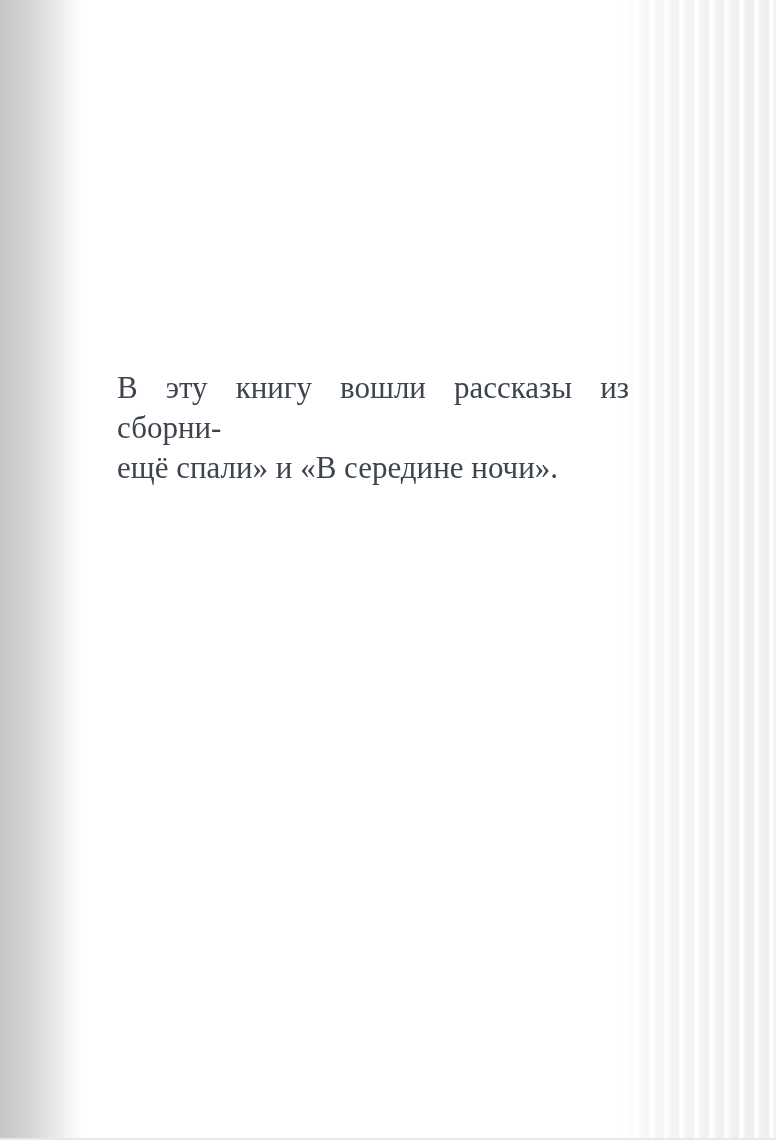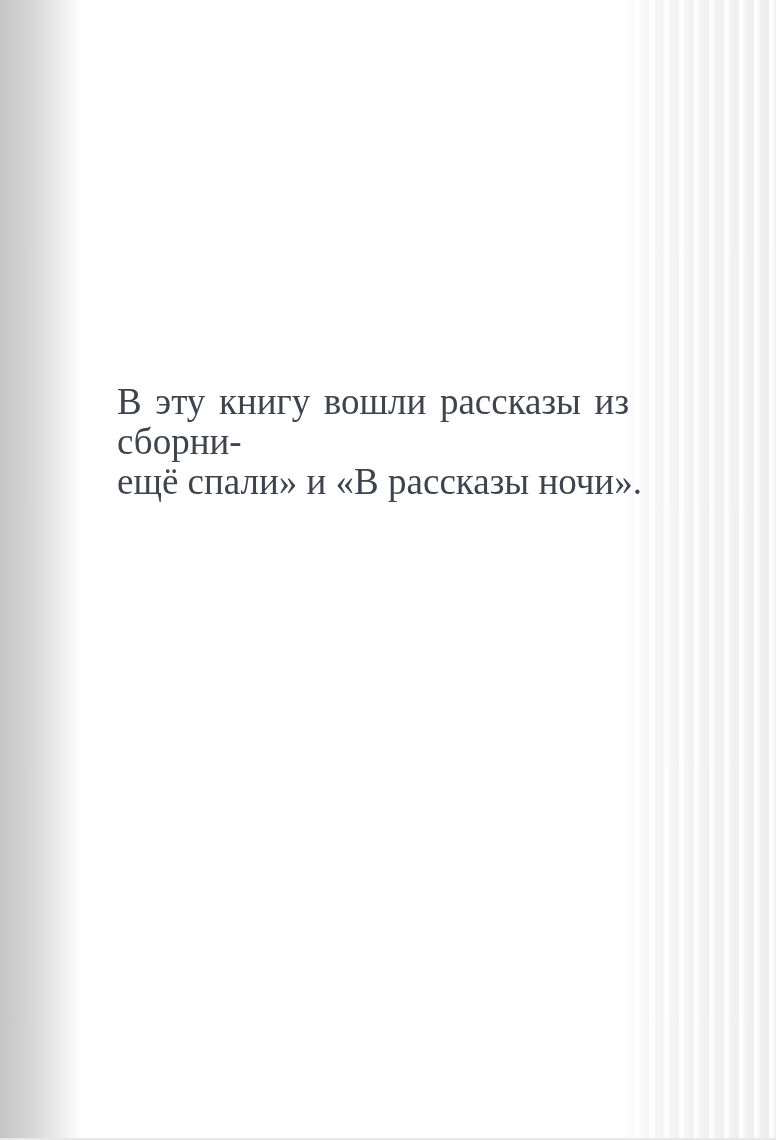--- a/index.html
+++ b/index.html
@@ -55,23 +55,23 @@
     left: 0;
     right: 0;
     bottom: 0;
     height: 2px;
     background: #e8e8e8;
   }
 
   .paragraph {
     position: absolute;
     left: 117px;
-    top: 382px;
+    top: 368px;
     width: 512px;
-    font-size: 37px;
+    font-size: 31px;
     line-height: 40px;
     color: #3d444e;
   }
 
   .paragraph .line {
     white-space: nowrap;
   }
 
   .paragraph .line.justify {
     white-space: normal;
@@ -85,16 +85,16 @@
 <div class="screen">
 
   <div class="spine-shadow"></div>
 
   <div class="page-edges"></div>
 
   <div class="bottom-edge"></div>
 
   <div class="paragraph">
     <div class="line justify">В эту книгу вошли рассказы из сборни-</div>
-    <div class="line">ещё спали» и «В рассказы ночи».</div>
+    <div class="line">ещё спали» и «В середине ночи».</div>
   </div>
 
 </div>
 
 </body></html>

